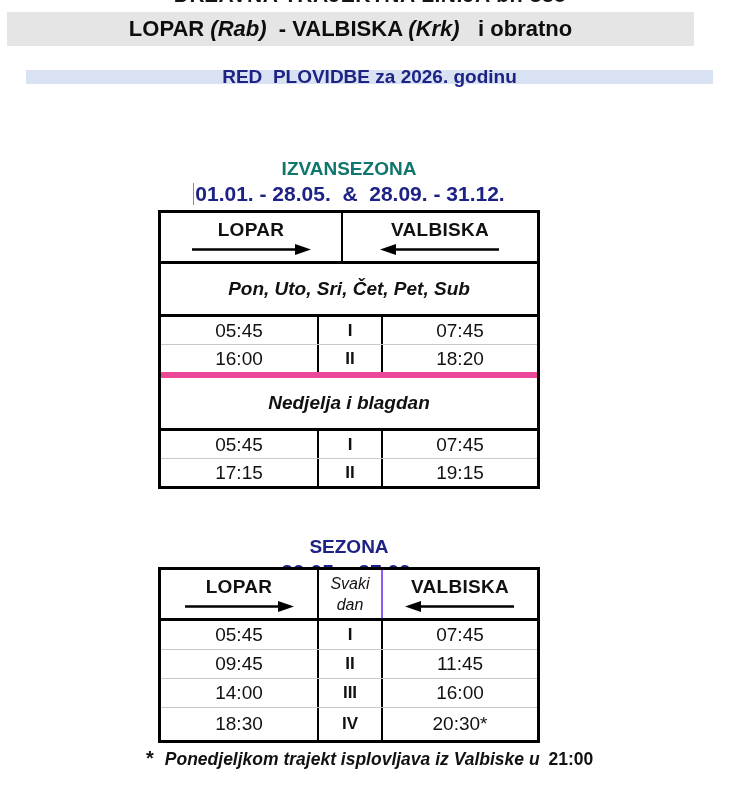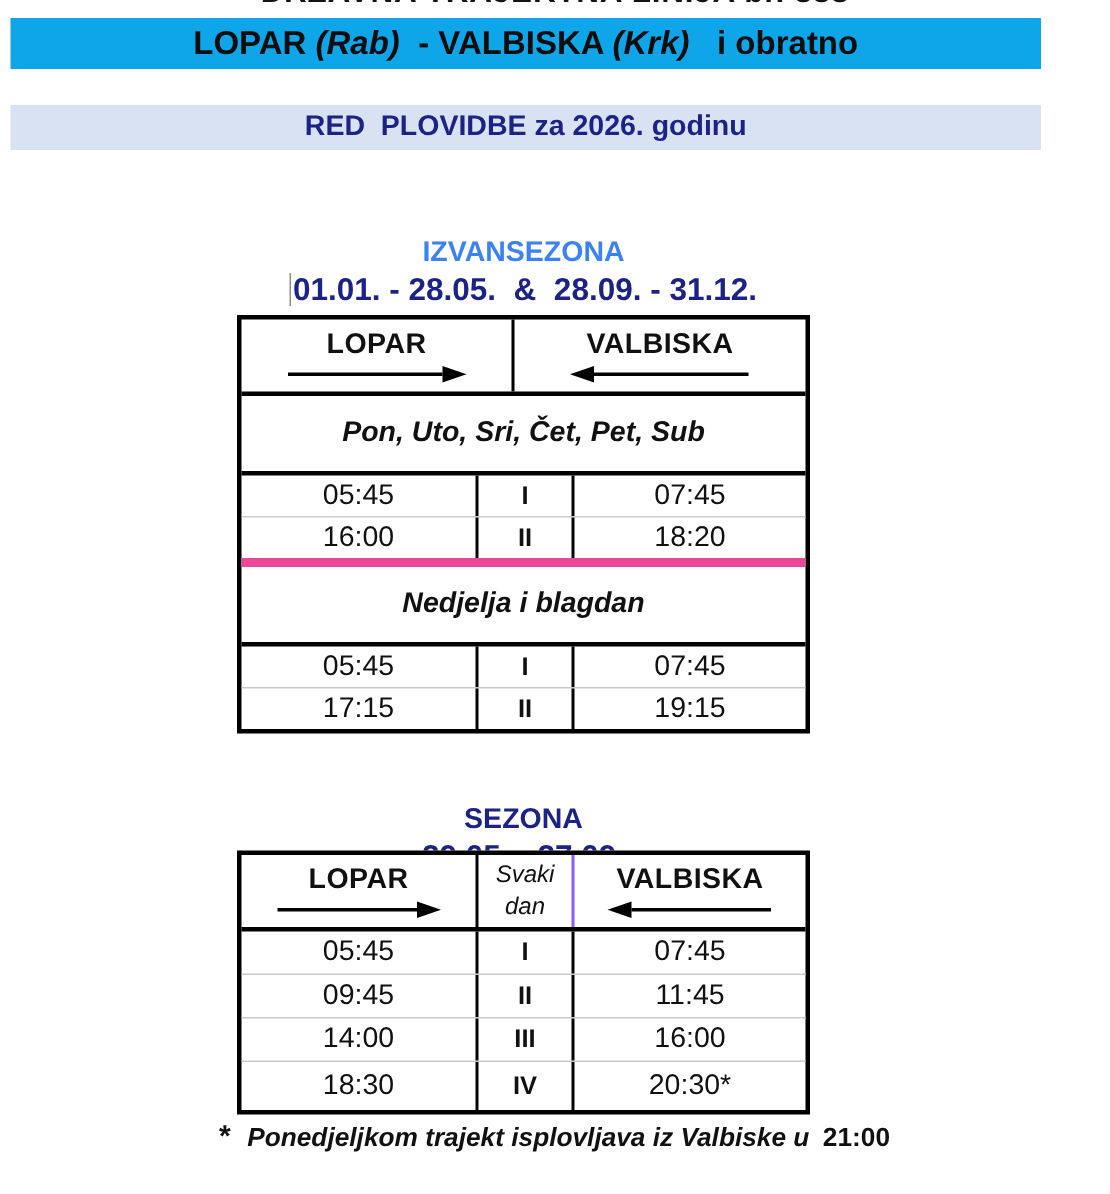--- a/index.html
+++ b/index.html
@@ -7,21 +7,21 @@
         font-family:"Liberation Sans",sans-serif;color:#111;}
 
   
   .top-clip{position:absolute;top:0;left:0;width:740px;height:9px;overflow:hidden;}
   .top-clip .inner{font-weight:700;font-size:21px;color:#141414;text-align:center;
                    margin-top:-17px;letter-spacing:.5px;white-space:pre;}
 
   
   .bar{position:absolute;left:7px;width:687px;display:flex;align-items:center;justify-content:center;}
   .bar.green{top:12px;height:34px;}
-  .bar.blue{top:70px;height:30px;}
+  .bar.blue{top:70px;height:14px;margin-left:19px;}
   .route{font-size:22px;font-weight:700;color:#0d0d0d;white-space:pre;}
   .route .it{font-style:italic;}
   .blue-title{font-size:19px;font-weight:700;white-space:pre;}
 
   
   .section-head{position:absolute;left:158px;width:382px;text-align:center;}
   .section-head.offseason{top:158px;}
   .section-head.season{top:536px;}
   .sec-title{font-size:19px;font-weight:700;line-height:22px;}
   .sec-dates{font-size:21px;font-weight:700;line-height:26px;white-space:pre;margin-top:1px;}
@@ -68,30 +68,30 @@
 </style>
 </head>
 <body>
 
 <div class="page">
 
   <div class="top-clip">
     <div class="inner">DRŽAVNA TRAJEKTNA LINIJA br. 338</div>
   </div>
 
-  <div class="bar green" style="background: #0ea5e9;">
+  <div class="bar green" style="background: #e5e5e5;">
     <div class="route"><span>LOPAR </span><span class="it">(Rab)</span><span>  - VALBISKA </span><span class="it">(Krk)</span><span>   i obratno</span></div>
   </div>
 
   <div class="bar blue" style="background: rgb(217, 226, 242);">
     <div class="blue-title navy" style="color: rgb(29, 35, 133);">RED  PLOVIDBE za 2026. godinu</div>
   </div>
 
   <div class="section-head offseason">
-    <div class="sec-title navy" style="color: #3b82f6;">IZVANSEZONA</div>
+    <div class="sec-title navy" style="color: #0f766e;">IZVANSEZONA</div>
     <div class="sec-dates navy" style="color: rgb(29, 35, 133);"><span class="caret"></span><span>01.01. - 28.05.  &amp;  28.09. - 31.12.</span></div>
   </div>
 
   <div class="ftable t1">
     <div class="hdr">
       <div class="hcell left">
         <div class="hname">LOPAR</div>
         <svg class="arrow-svg" width="122" height="13" viewBox="0 0 122 13">
             <line x1="2" y1="6.5" x2="105" y2="6.5" stroke="#000" stroke-width="2.4"></line>
             <polygon points="105,1 121,6.5 105,12" fill="#000"></polygon>

